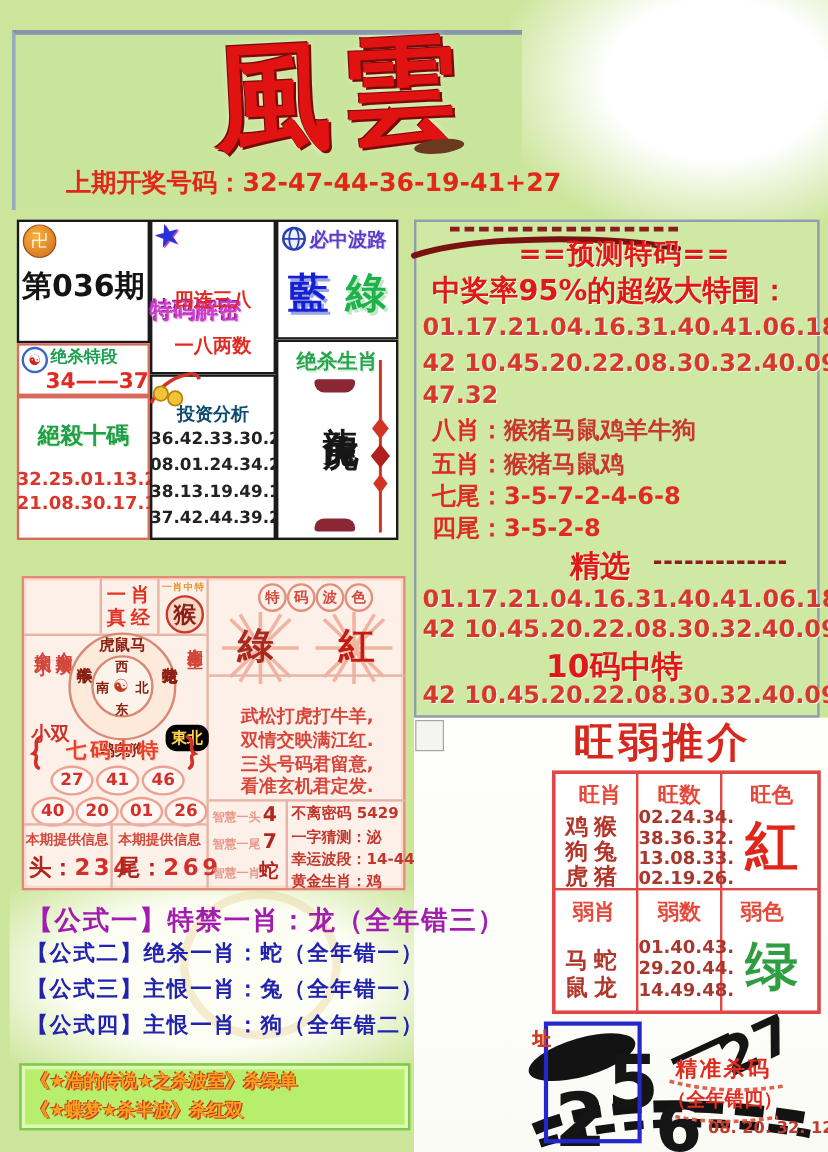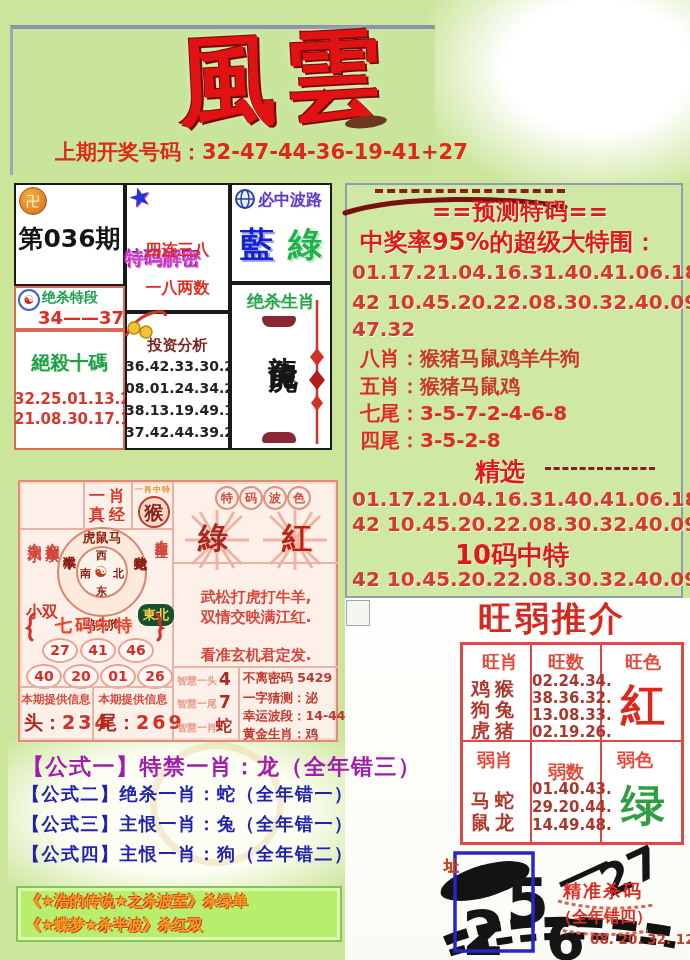--- a/index.html
+++ b/index.html
@@ -61,21 +61,21 @@
   <div class="t" style="left:125px;top:206px;width:105px;text-align:left;font-size:19px;font-weight:bold;color:#cc3fcc;text-shadow:1px 1px 0 #f3d0f3,-1px -1px 0 #8a1a8a;margin-top:40px;">特码解密</div>
   <div class="t" style="left:125px;top:240px;width:105px;text-align:center;font-size:16px;font-weight:bold;color:#e02a22;">四连三八</div>
   <div class="t" style="left:125px;top:278px;width:105px;text-align:center;font-size:16px;font-weight:bold;color:#e02a22;">一八两数</div>
 
   <div class="box" style="left:125px;top:312px;width:105px;height:138px;"></div>
   <svg class="t" style="left:122px;top:306px;" width="46" height="34" viewBox="0 0 46 34">
     <path d="M4,30 Q14,10 34,6 Q42,4 44,10" stroke="#d23327" stroke-width="3" fill="none"></path>
     <circle cx="12" cy="22" r="6" fill="#f2c238" stroke="#b8860b" stroke-width="1.5"></circle>
     <circle cx="24" cy="26" r="6" fill="#f2c238" stroke="#b8860b" stroke-width="1.5"></circle>
   </svg>
-  <div class="t" style="left:125px;top:336px;width:105px;text-align:center;font-size:15px;font-weight:bold;color:#7f1d1d;">投资分析</div>
+  <div class="t" style="left:125px;top:336px;width:105px;text-align:center;font-size:15px;font-weight:bold;color:#0c4a6e;">投资分析</div>
   <div class="t" style="left:125px;top:358px;width:105px;text-align:center;font-size:14px;font-weight:bold;color:#222;">36.42.33.30.22.</div>
   <div class="t" style="left:125px;top:380px;width:105px;text-align:center;font-size:14px;font-weight:bold;color:#222;">08.01.24.34.26.</div>
   <div class="t" style="left:125px;top:402px;width:105px;text-align:center;font-size:14px;font-weight:bold;color:#222;">38.13.19.49.14.</div>
   <div class="t" style="left:125px;top:424px;width:105px;text-align:center;font-size:14px;font-weight:bold;color:#222;">37.42.44.39.25.</div>
 
   <div class="box" style="left:230px;top:183px;width:102px;height:100px;"></div>
   <svg class="t" style="left:234px;top:188px;" width="22" height="22" viewBox="0 0 22 22">
     <circle cx="11" cy="11" r="9" fill="#eaf2ff" stroke="#2a3fb0" stroke-width="2"></circle>
     <ellipse cx="11" cy="11" rx="4" ry="9" fill="none" stroke="#2a3fb0" stroke-width="1.5"></ellipse>
     <line x1="2" y1="11" x2="20" y2="11" stroke="#2a3fb0" stroke-width="1.5"></line>
@@ -150,21 +150,21 @@
   <div class="t" style="left:72px;top:529px;width:60px;text-align:center;font-size:13px;font-weight:bold;color:#8c2014;">虎鼠马</div>
   <div class="t" style="left:72px;top:600px;width:60px;text-align:center;font-size:13px;font-weight:bold;color:#8c2014;margin-top:16px;">鸡兔狗</div>
   <div class="t vtext" style="left:60px;top:546px;font-size:13px;font-weight:bold;color:#8c2014;">猴牛羊</div>
   <div class="t vtext" style="left:131px;top:546px;font-size:13px;font-weight:bold;color:#8c2014;">蛇猪龙</div>
   <div class="t" style="left:96px;top:548px;font-size:11px;font-weight:bold;color:#8c2014;">西</div>
   <div class="t" style="left:80px;top:566px;font-size:11px;font-weight:bold;color:#8c2014;">南</div>
   <div class="t" style="left:113px;top:566px;font-size:11px;font-weight:bold;color:#8c2014;">北</div>
   <div class="t" style="left:96px;top:584px;font-size:11px;font-weight:bold;color:#8c2014;">东</div>
 
   <div class="t vtext" style="left:152px;top:530px;font-size:13px;font-weight:bold;color:#d3473a;letter-spacing:1px;">今期生肖坐</div>
-  <div class="t" style="left:138px;top:604px;background:#14532d;color:#ffd34d;font-size:13px;font-weight:bold;padding:2px 5px;border-radius:9px;">東北</div>
+  <div class="t" style="left:138px;top:604px;background:#000000;color:#ffd34d;font-size:13px;font-weight:bold;padding:2px 5px;border-radius:9px;">東北</div>
 
   <svg class="t" style="left:22px;top:612px;" width="16" height="30" viewBox="0 0 16 30">
     <path d="M12,2 C4,6 12,12 6,16 C12,18 4,24 10,28" stroke="#d3302a" stroke-width="3" fill="none" stroke-linecap="round"></path>
   </svg>
   <svg class="t" style="left:152px;top:612px;" width="16" height="30" viewBox="0 0 16 30">
     <path d="M4,2 C12,6 4,12 10,16 C4,18 12,24 6,28" stroke="#d3302a" stroke-width="3" fill="none" stroke-linecap="round"></path>
   </svg>
   <div class="t" style="left:38px;top:614px;width:114px;text-align:center;font-size:17px;font-weight:bold;color:#e8402a;letter-spacing:3px;text-shadow:1px 1px 0 #f9cbb9;">七码中特</div>
   <div class="oval" style="left:42px;top:638px;">27</div>
   <div class="oval" style="left:80px;top:638px;">41</div>
@@ -209,20 +209,21 @@
       <line x1="20" y1="4" x2="54" y2="60"></line>
         <line x1="54" y1="4" x2="20" y2="60"></line>
     </g>
   </svg>
   <div class="t" style="left:198px;top:518px;font-size:30px;font-weight:bold;color:#a8291f;text-shadow:1px 1px 0 #f2c5b5;">綠</div>
   <div class="t" style="left:282px;top:518px;font-size:30px;font-weight:bold;color:#c21d12;text-shadow:1px 1px 0 #f2c5b5;">紅</div>
 
   <div class="cell-line" style="left:174px;top:562px;width:164px;height:2px;"></div>
   <div class="t" style="left:174px;top:588px;width:164px;text-align:center;font-size:15px;font-weight:bold;color:#d8453a;">武松打虎打牛羊,</div>
   <div class="t" style="left:174px;top:608px;width:164px;text-align:center;font-size:15px;font-weight:bold;color:#d8453a;">双情交映满江红.</div>
+  <div class="t" style="left:174px;top:628px;width:164px;text-align:center;font-size:15px;font-weight:bold;color:#d8453a;">三头号码君留意,</div>
   <div class="t" style="left:174px;top:646px;width:164px;text-align:center;font-size:15px;font-weight:bold;color:#d8453a;">看准玄机君定发.</div>
 
   <div class="cell-line" style="left:174px;top:666px;width:164px;height:2px;"></div>
   <div class="cell-line" style="left:238px;top:666px;width:2px;height:74px;"></div>
   <div class="t" style="left:177px;top:674px;font-size:10px;font-weight:bold;color:#e89a8a;">智慧一头</div>
   <div class="t" style="left:219px;top:669px;font-size:17px;font-weight:bold;color:#b3261e;">4</div>
   <div class="t" style="left:177px;top:697px;font-size:10px;font-weight:bold;color:#e89a8a;">智慧一尾</div>
   <div class="t" style="left:219px;top:692px;font-size:17px;font-weight:bold;color:#b3261e;">7</div>
   <div class="t" style="left:177px;top:721px;font-size:10px;font-weight:bold;color:#e89a8a;">智慧一肖</div>
   <div class="t" style="left:216px;top:716px;font-size:16px;font-weight:bold;color:#b3261e;">蛇</div>
@@ -252,21 +253,21 @@
   <div class="t" style="left:460px;top:676px;width:70px;text-align:center;font-size:19px;font-weight:bold;color:#b3362a;letter-spacing:5px;">鸡猴</div>
   <div class="t" style="left:460px;top:697px;width:70px;text-align:center;font-size:19px;font-weight:bold;color:#b3362a;letter-spacing:5px;">狗兔</div>
   <div class="t" style="left:460px;top:718px;width:70px;text-align:center;font-size:19px;font-weight:bold;color:#b3362a;letter-spacing:5px;">虎猪</div>
   <div class="t" style="left:532px;top:672px;width:68px;text-align:center;font-size:15px;font-weight:bold;color:#a8382e;">02.24.34.</div>
   <div class="t" style="left:532px;top:689px;width:68px;text-align:center;font-size:15px;font-weight:bold;color:#a8382e;">38.36.32.</div>
   <div class="t" style="left:532px;top:706px;width:68px;text-align:center;font-size:15px;font-weight:bold;color:#a8382e;">13.08.33.</div>
   <div class="t" style="left:532px;top:723px;width:68px;text-align:center;font-size:15px;font-weight:bold;color:#a8382e;">02.19.26.</div>
   <div class="t" style="left:602px;top:676px;width:82px;text-align:center;font-size:44px;font-weight:bold;color:#e0261a;">紅</div>
 
   <div class="t hdr-red" style="left:460px;top:748px;width:70px;text-align:center;font-size:18px;">弱肖</div>
-  <div class="t hdr-red" style="left:532px;top:748px;width:68px;text-align:center;font-size:18px;margin-top:12px;">弱数</div>
+  <div class="t hdr-red" style="left:532px;top:748px;width:68px;text-align:center;font-size:18px;">弱数</div>
   <div class="t hdr-red" style="left:602px;top:748px;width:66px;text-align:center;font-size:18px;">弱色</div>
   <div class="t" style="left:460px;top:788px;width:70px;text-align:center;font-size:19px;font-weight:bold;color:#b3362a;letter-spacing:5px;">马蛇</div>
   <div class="t" style="left:460px;top:810px;width:70px;text-align:center;font-size:19px;font-weight:bold;color:#b3362a;letter-spacing:5px;">鼠龙</div>
   <div class="t" style="left:532px;top:780px;width:68px;text-align:center;font-size:15px;font-weight:bold;color:#a8382e;">01.40.43.</div>
   <div class="t" style="left:532px;top:798px;width:68px;text-align:center;font-size:15px;font-weight:bold;color:#a8382e;">29.20.44.</div>
   <div class="t" style="left:532px;top:816px;width:68px;text-align:center;font-size:15px;font-weight:bold;color:#a8382e;">14.49.48.</div>
   <div class="t" style="left:602px;top:776px;width:82px;text-align:center;font-size:44px;font-weight:bold;color:#2f9e43;">绿</div>
 
   <svg class="t" style="left:440px;top:845px;" width="250" height="115" viewBox="0 0 250 115">
     <ellipse cx="45" cy="36" rx="46" ry="16" transform="rotate(-16 45 36)" fill="#131313"></ellipse>

